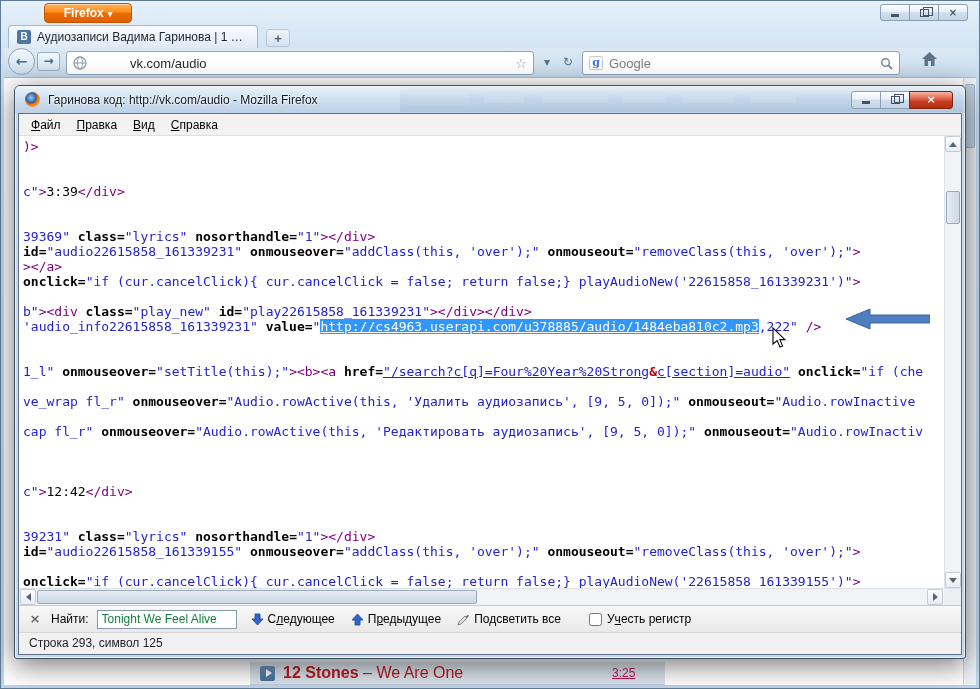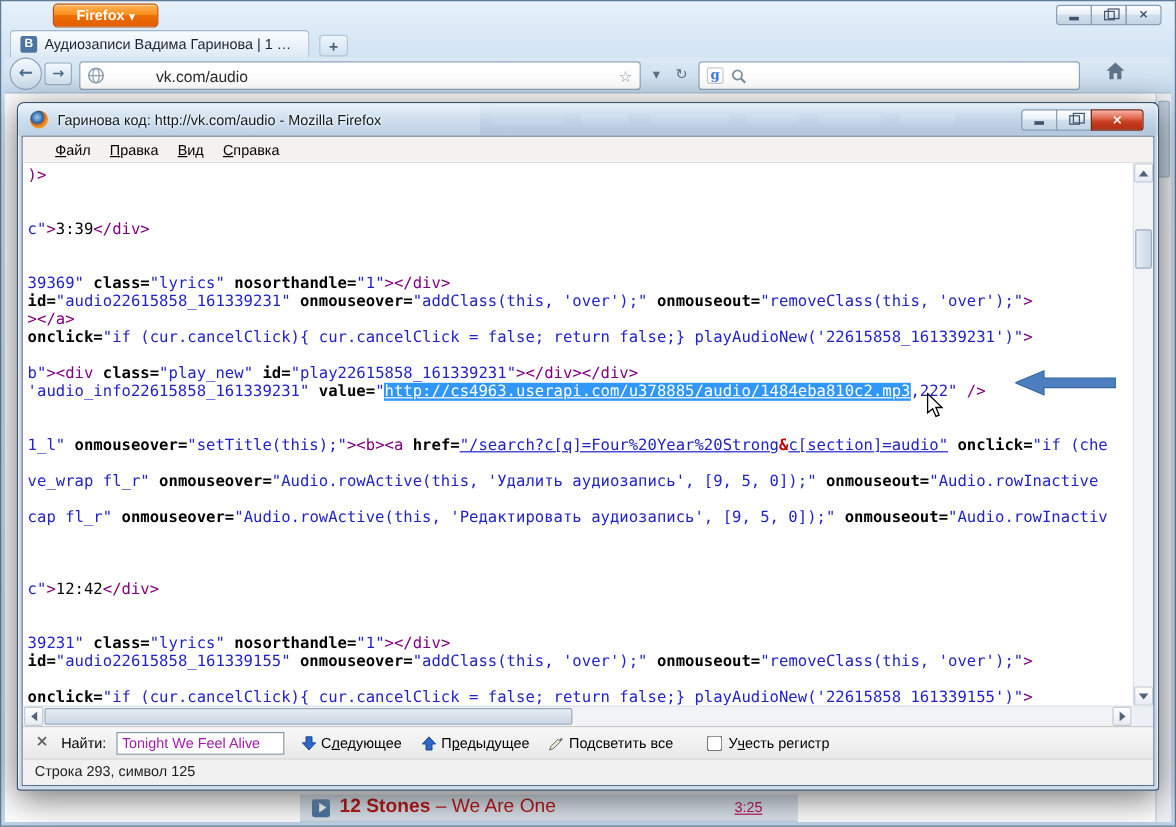--- a/index.html
+++ b/index.html
@@ -84,21 +84,21 @@
     background:radial-gradient(circle at 40% 38%, #9CC5EE 0%, #4E8BC8 26%, #2B5F93 38%, #E8721C 52%, #F5A423 72%, #D95B0D 100%);}
   .src-title{font-size:12px;color:#101820;text-shadow:0 0 3px #fff, 0 0 3px #fff;white-space:nowrap;overflow:hidden;flex:1;}
   .src-controls{display:flex;flex:0 0 auto;margin-right:2px;}
   .src-controls .wbtn{height:18px;}
   .wbtn.close{width:44px;color:#fff;border-color:#7E2716;
     background:linear-gradient(180deg,#F7B3A5 0%,#E06A4F 40%,#C93C1F 60%,#B03015 100%);
     font:bold 11px/16px "DejaVu Sans",sans-serif;}
   .src-client{position:absolute;left:3px;right:3px;top:27px;bottom:3px;background:#fff;
     border:1px solid #5C7186;display:flex;flex-direction:column;}
   .src-menubar{height:22px;background:#F3F2F0;border-bottom:1px solid #E0DFDC;
-    display:flex;align-items:center;padding-left:19px;flex:0 0 auto;}
+    display:flex;align-items:center;padding-left:4px;flex:0 0 auto;}
   .menu-item{padding:3px 8px;font-size:12px;color:#000;}
   .src-main{flex:1;display:flex;overflow:hidden;}
   .code-area{flex:1;overflow:hidden;padding:3px 0 0 4px;background:#fff;}
   .code-line{height:15px;line-height:15px;font-family:"DejaVu Sans Mono",monospace;font-size:13px;white-space:pre;color:#000;}
   .c-p{color:#000;}
   .c-a{color:#000;font-weight:bold;}
   .c-t{color:#800080;}
   .c-v{color:#2222CC;}
   .c-l{color:#2222CC;text-decoration:underline;}
   .c-e{color:#C00000;font-weight:bold;}
@@ -119,21 +119,21 @@
   .bottom-strip{height:17px;flex:0 0 auto;display:flex;}
   .hscroll{flex:1;position:relative;background:#F1F3F6;border-top:1px solid #DDE2E9;}
   .hscroll .left{left:1px;top:0;} .hscroll .right{left:auto;right:1px;top:0;}
   .h-thumb{position:absolute;left:18px;top:1px;width:440px;height:14px;border:1px solid #98A9BC;border-radius:2px;
     background:linear-gradient(180deg,#E7EDF4,#CBD7E3);}
   .corner{width:17px;background:#ECEFF3;border-top:1px solid #DDE2E9;}
 
   .find-bar{height:27px;flex:0 0 auto;display:flex;align-items:center;gap:8px;padding:0 8px;
     background:linear-gradient(180deg,#F8F8F8,#E9E9E9);border-top:1px solid #C9C9C9;font-size:12px;}
   .find-close{width:16px;height:16px;color:#666;font:bold 13px/15px "DejaVu Sans",sans-serif;text-align:center;}
-  .find-input{width:140px;height:19px;border:1px solid #8A99A8;padding:4px 4px;font:12px "Liberation Sans",sans-serif;background:#fff;color:#a21caf;}
+  .find-input{width:140px;height:19px;border:1px solid #8A99A8;padding:4px 4px;font:12px "Liberation Sans",sans-serif;background:#fff;color:#15803d;}
   .find-btn{display:flex;align-items:center;gap:4px;padding:2px 6px;border-radius:3px;color:#000;}
   .find-ic{display:flex;align-items:center;}
   .match-case{display:flex;align-items:center;gap:5px;margin-left:14px;}
   .match-case input{width:13px;height:13px;}
 
   .status-bar{height:22px;flex:0 0 auto;background:#F1F1F1;border-top:1px solid #D5D5D5;
     font-size:12px;color:#222;line-height:21px;padding-left:10px;}
 
   
   .annot-arrow{position:absolute;left:846px;top:307px;}
@@ -172,20 +172,21 @@
       </svg>
       <span class="url-text">vk.com/audio</span>
       <span class="glyph-dim">☆</span>
     </div>
     <div class="url-extra">
       <div class="xbtn">▾</div>
       <div class="xbtn">↻</div>
     </div>
     <div class="search-box">
       <span class="g-icon">g</span>
+      <span class="search-label">Google</span>
       <svg width="13" height="13" viewBox="0 0 13 13">
         <circle cx="5.5" cy="5.5" r="3.8" fill="none" stroke="#7A8EA0" stroke-width="1.5"></circle>
         <line x1="8.5" y1="8.5" x2="12" y2="12" stroke="#7A8EA0" stroke-width="1.8"></line>
       </svg>
     </div>
     <div class="home-btn">
       <svg width="17" height="16" viewBox="0 0 17 16">
         <path d="M8.5 1 L16 8 H13.5 V15 H10 V10 H7 V15 H3.5 V8 H1 Z" fill="#5F7489"></path>
       </svg>
     </div>

